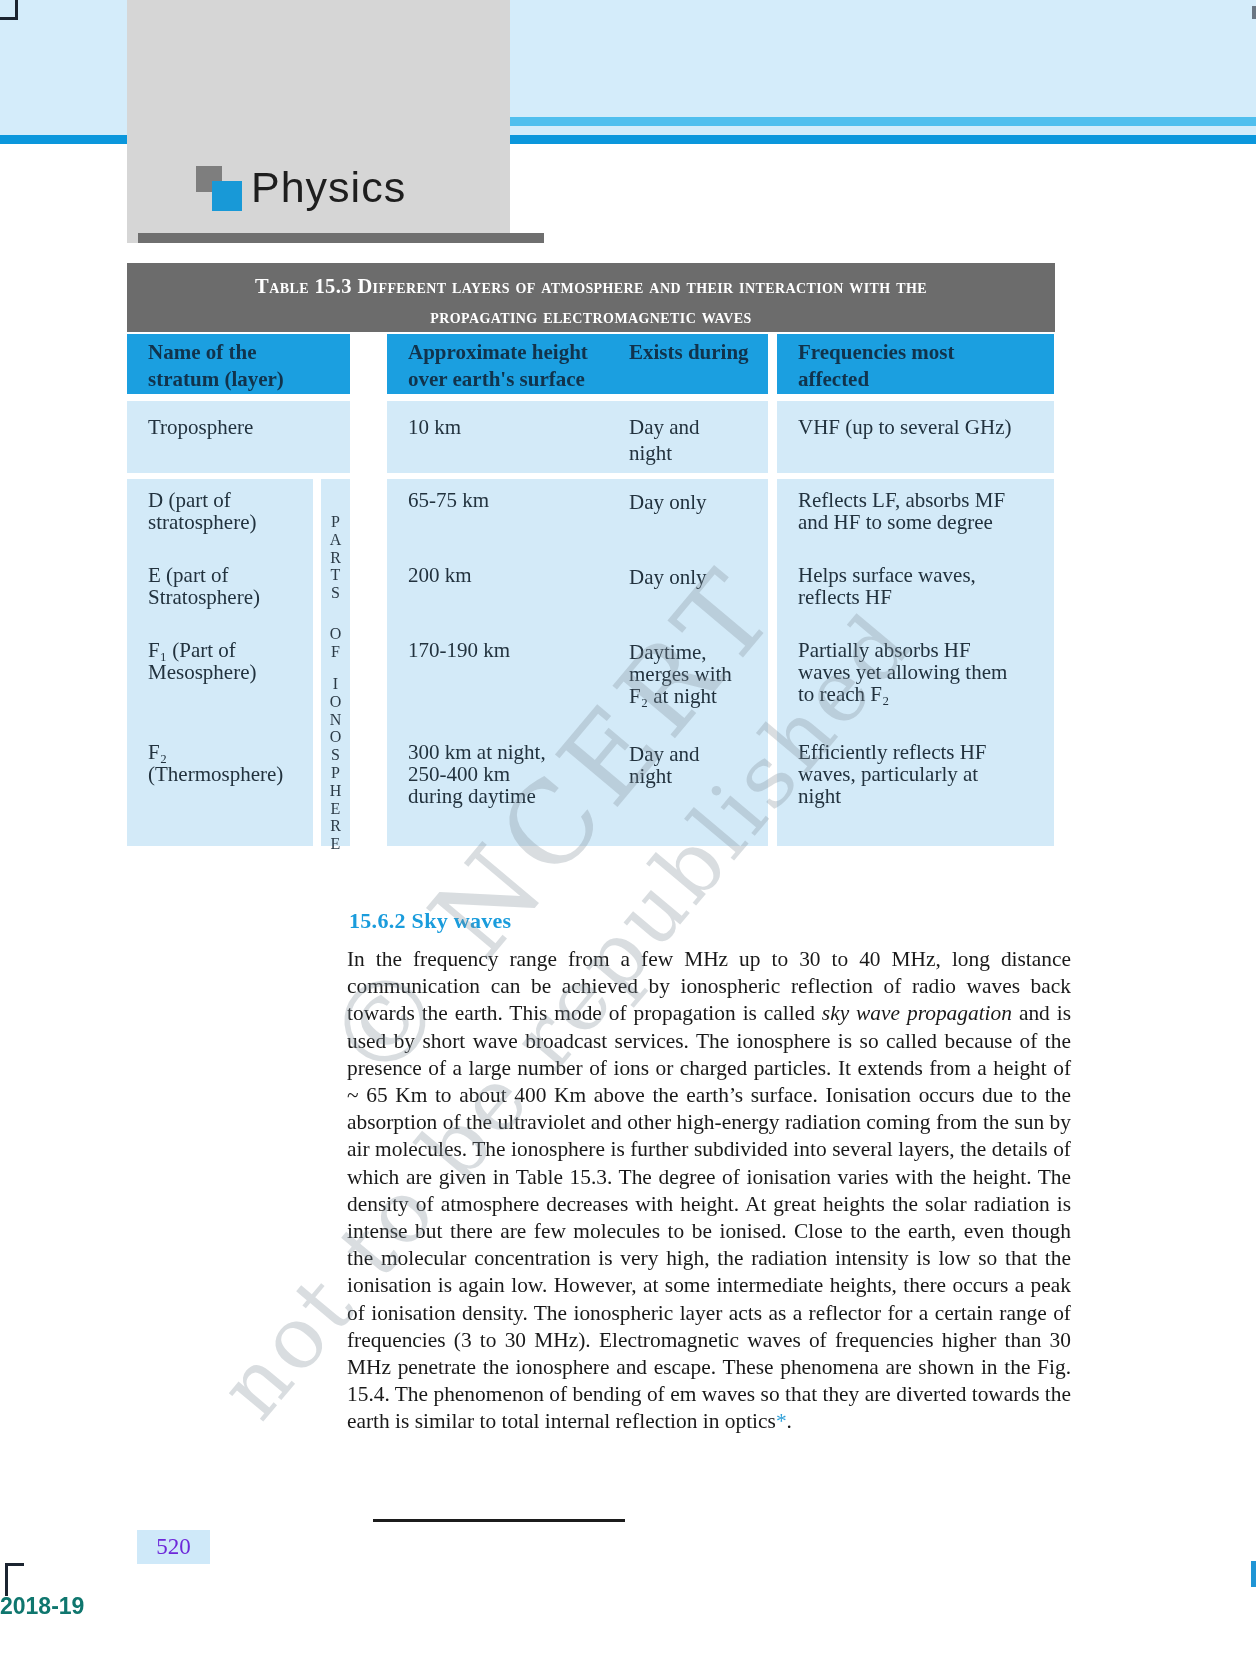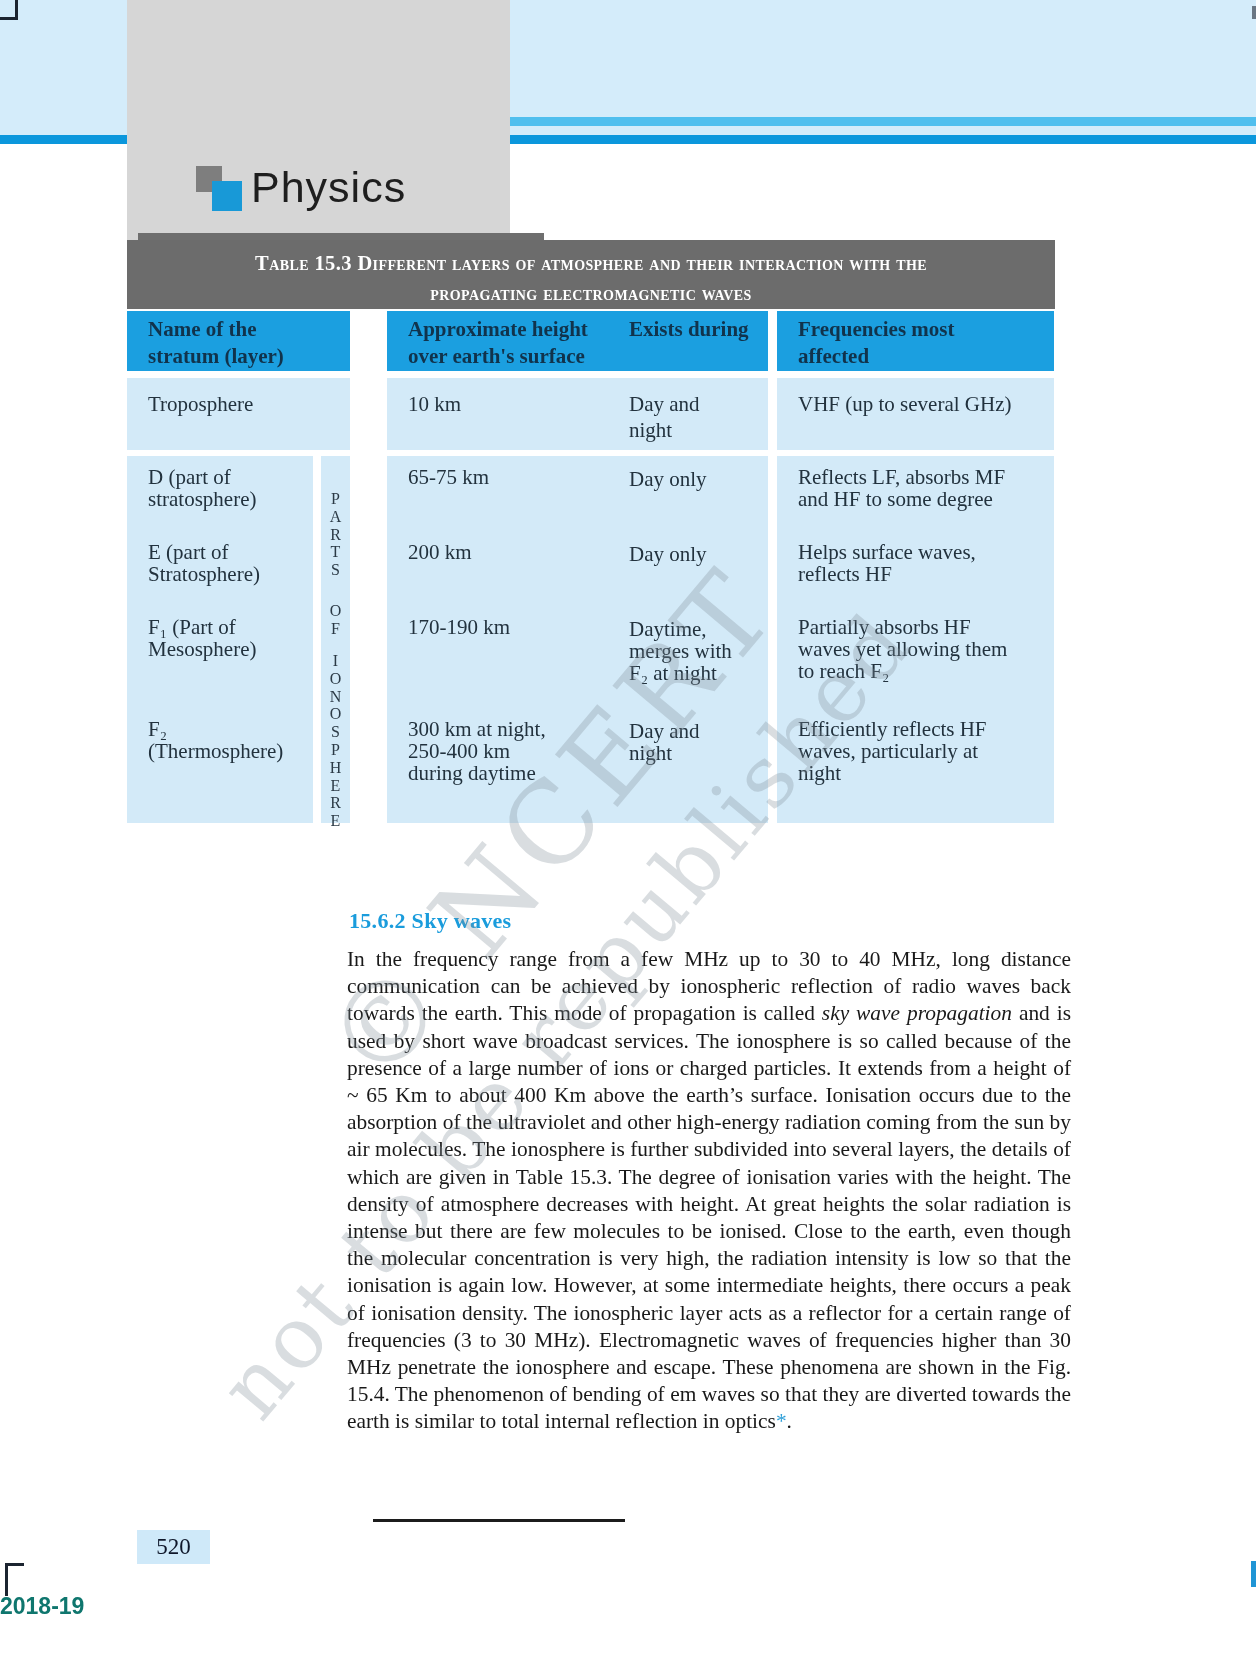--- a/index.html
+++ b/index.html
@@ -20,21 +20,21 @@
 
   
   .mark-tl{position:absolute;left:0;top:0;width:15px;height:17px;
         border-right:3px solid #1b2430;border-bottom:3px solid #1b2430;z-index:6;}
   .mark-bl{position:absolute;left:5px;top:1563px;width:16px;height:30px;
         border-left:3px solid #1b2430;border-top:3px solid #1b2430;z-index:6;}
   .mark-tr{position:absolute;left:1252px;top:6px;width:4px;height:13px;background:#6a7683;z-index:6;}
   .mark-br{position:absolute;left:1251px;top:1561px;width:5px;height:26px;background:#2095d5;z-index:6;}
 
   
-  .tbl{position:absolute;left:127px;top:240px;width:928px;height:622px;z-index:10;padding-left:17px;}
+  .tbl{position:absolute;left:127px;top:263px;width:928px;height:622px;z-index:10;padding-left:17px;}
   .tbl-title{position:absolute;left:0;top:0;width:928px;height:69px;background:#6c6c6c;
         color:#ffffff;text-align:center;font-variant:small-caps;font-weight:bold;
         font-size:20.5px;line-height:30px;white-space:pre-line;padding-top:8px;box-sizing:border-box;
         letter-spacing:0.4px;}
   .cell{position:absolute;background:#d3eaf8;box-sizing:border-box;white-space:pre-line;
         font-size:21px;line-height:26px;color:#22323e;padding:13px 8px 0 21px;}
   .hcell{position:absolute;background:#1b9fe0;box-sizing:border-box;white-space:pre-line;
         font-size:21px;line-height:27px;color:#11334c;font-weight:bold;padding:5px 4px 0 21px;}
   .c1{left:0;width:223px;} .c2{left:232px;width:240px;margin-left:28px;} .c3{left:481px;width:160px;} .c4{left:650px;width:277px;}
   .rowhead{top:71px;height:60px;}
@@ -50,21 +50,21 @@
   .sec-head{font-size:22px;font-weight:bold;color:#1a9cdc;margin:0 0 12px 2px;letter-spacing:0.3px;}
   .sec-para{font-size:21.4px;line-height:27.2px;text-align:justify;color:#191919;margin:0;}
   .ital{font-style:italic;}
   .star-blue{color:#2e9fd8;}
 
   
   .footnote-rule{position:absolute;left:373px;top:1519px;width:252px;height:3px;background:#1c1c1c;z-index:20;}
   .footnote{position:absolute;left:377px;top:1537px;z-index:20;font-size:19.5px;color:#1f1f1f;}
   .footnote .star-blue{margin-right:20px;font-size:19px;}
   .pagenum{position:absolute;left:137px;top:1530px;width:73px;height:34px;background:#cfe9f9;
-        text-align:center;line-height:34px;font-size:23px;color:#0f172a;z-index:20;}
+        text-align:center;line-height:34px;font-size:23px;color:#6d28d9;z-index:20;}
   .footer-date{position:absolute;left:0;top:1593px;width:1256px;text-align:left;
         font-family:"Liberation Sans","DejaVu Sans",sans-serif;font-weight:bold;
         font-size:23px;color:#0f766e;z-index:20;}
 
   
   .wm{position:absolute;white-space:nowrap;font-family:"DejaVu Serif",serif;
         color:rgba(128,141,151,0.30);z-index:40;pointer-events:none;}
   .wm1{left:350px;top:1000px;font-size:112px;letter-spacing:8px;transform:rotate(-50deg);transform-origin:left center;}
   .wm2{left:238px;top:1355px;font-size:86px;letter-spacing:4px;transform:rotate(-50deg);transform-origin:left center;}
 </style>

